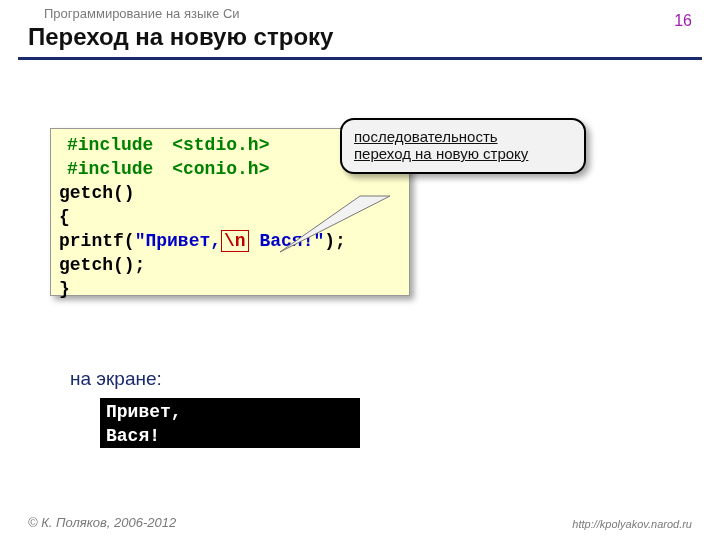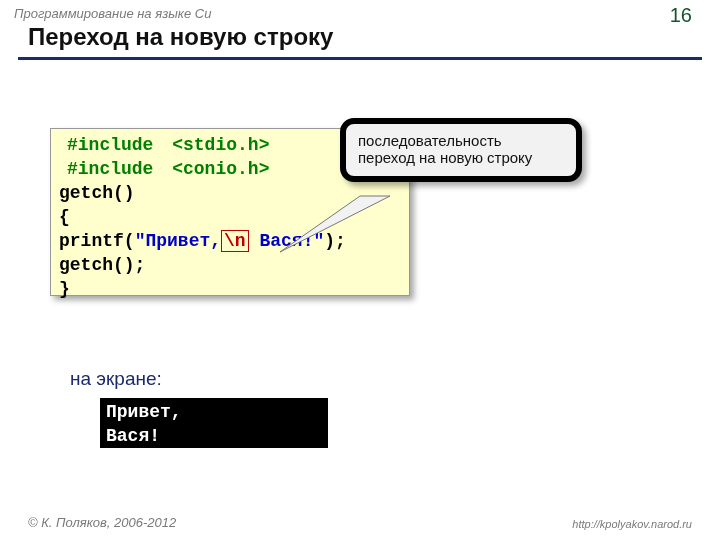--- a/index.html
+++ b/index.html
@@ -6,30 +6,29 @@
     margin: 0;
     font-family: Arial, sans-serif;
     background: #fff;
     width: 720px;
     height: 540px;
     position: relative;
     overflow: hidden;
   }
   .header-small {
     color: #7a7a7a;
-    font-style: italic;
     font-size: 13px;
-    padding: 6px 0 0 14px;
+    padding: 6px 0 0 44px;
   }
   .page-num {
     position: absolute;
-    top: 4px;
+    top: 12px;
     right: 28px;
-    font-size: 20px;
-    color: #14532d;
+    font-size: 16px;
+    color: #a21caf;
   }
   .title {
     font-size: 24px;
     font-weight: bold;
     color: #111;
     padding: 2px 0 6px 28px;
   }
   .hr {
     height: 3px;
     background: #1a2a6c;
@@ -60,26 +59,27 @@
     padding: 0 2px;
     display: inline-block;
     line-height: 20px;
   }
   .callout {
     position: absolute;
     left: 340px;
     top: 118px;
     width: 218px;
     background: #f2f2f2;
-    border: 6px solid #000000;
+    border: 2px solid #000000;
     border-radius: 14px;
-    padding: 8px 0 10px 12px;
+    padding: 8px 12px 10px 12px;
     font-size: 15px;
     color: #111;
     box-shadow: 4px 4px 6px rgba(0,0,0,0.35);
+    text-decoration: underline;
   }
   .callout .seq { color:#111; }
   .callout .nl { color:#c00000; font-family:"Courier New",monospace; font-weight:bold; font-size:18px; }
   .callout-tail {
     position: absolute;
     left: 350px;
     top: 192px;
     width: 0; height: 0;
   }
   .callout-tail svg { overflow: visible; }
@@ -88,21 +88,21 @@
     left: 70px;
     top: 368px;
     color: #1a2a6c;
     font-size: 19px;
     font-weight: normal;
   }
   .console {
     position: absolute;
     left: 100px;
     top: 398px;
-    width: 228px;
+    width: 260px;
     height: 50px;
     background: #000;
     color: #fff;
     font-family: "Courier New", monospace;
     font-weight: bold;
     font-size: 18px;
     line-height: 24px;
     padding: 2px 6px;
     box-sizing: border-box;
     white-space: pre;

